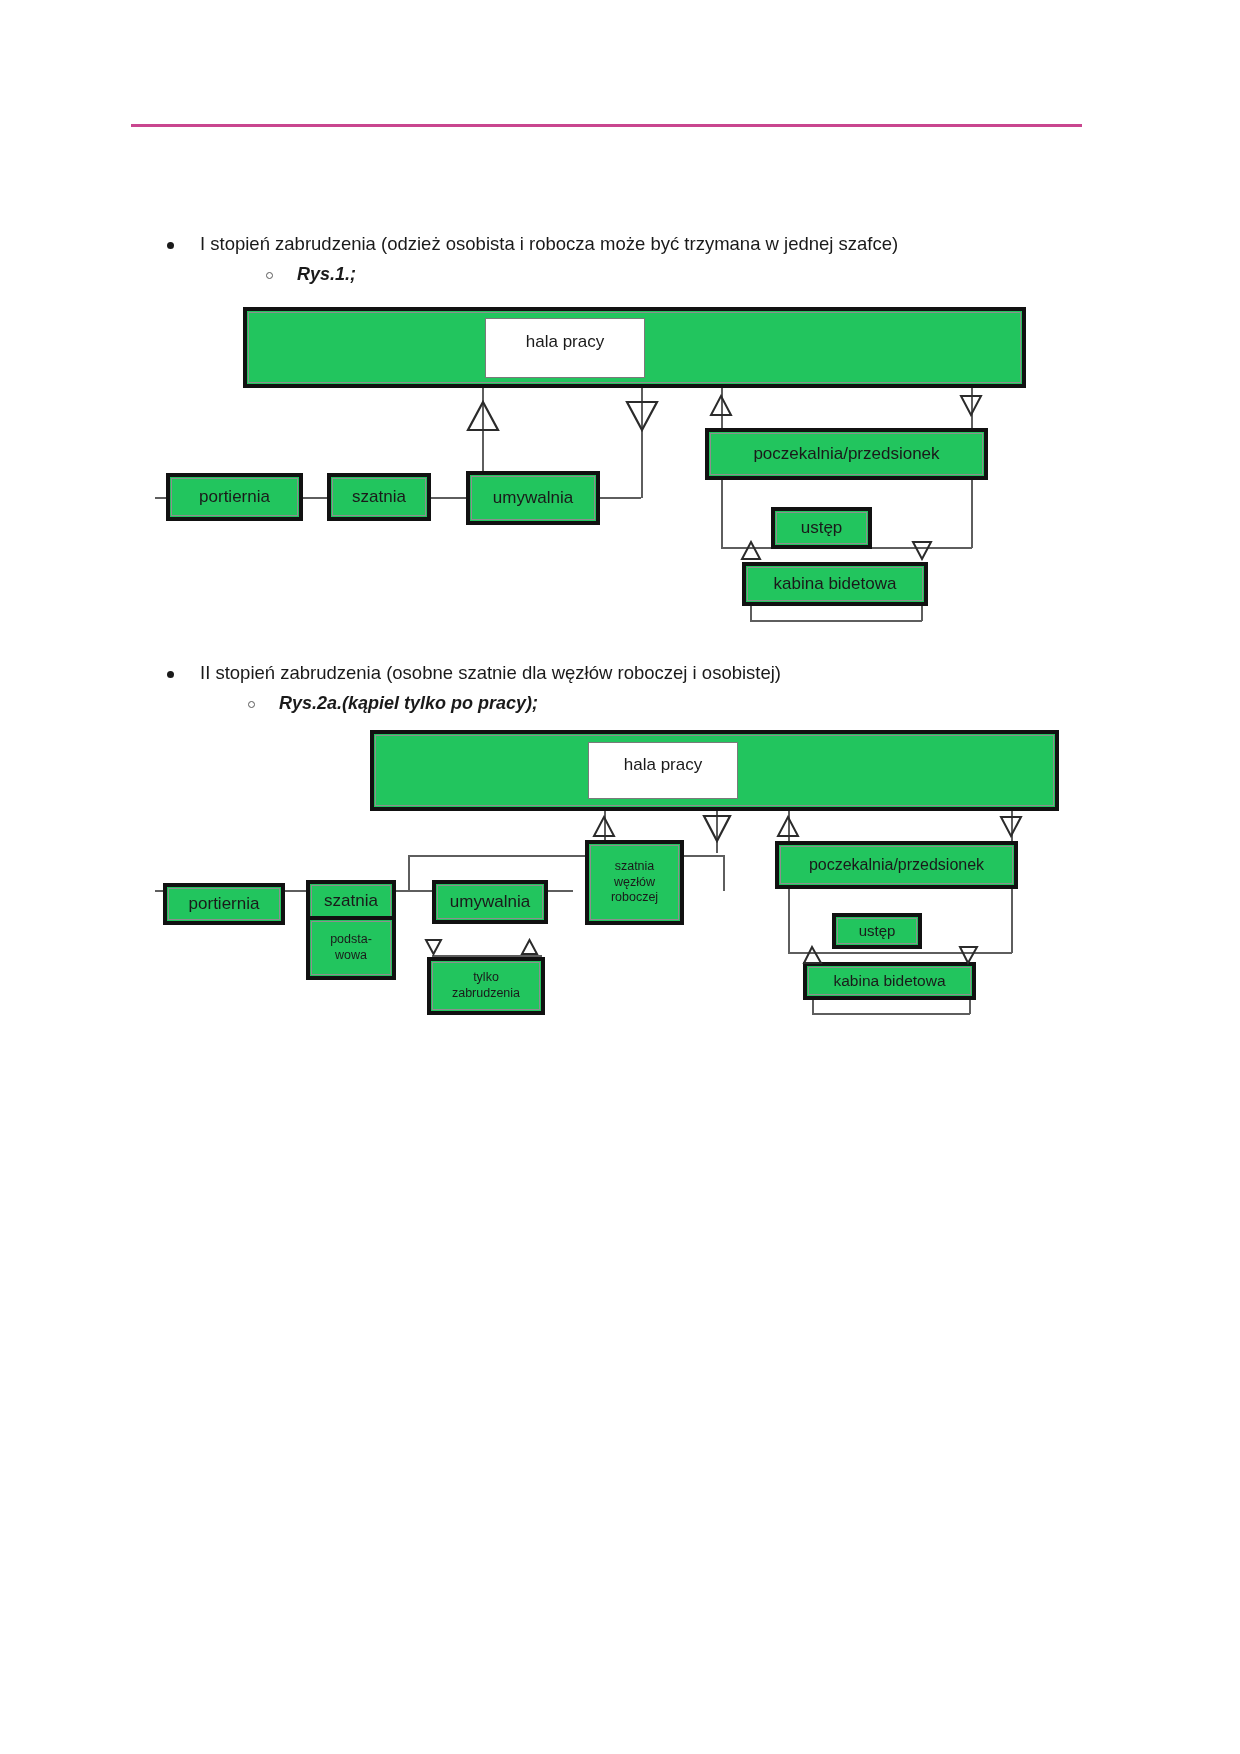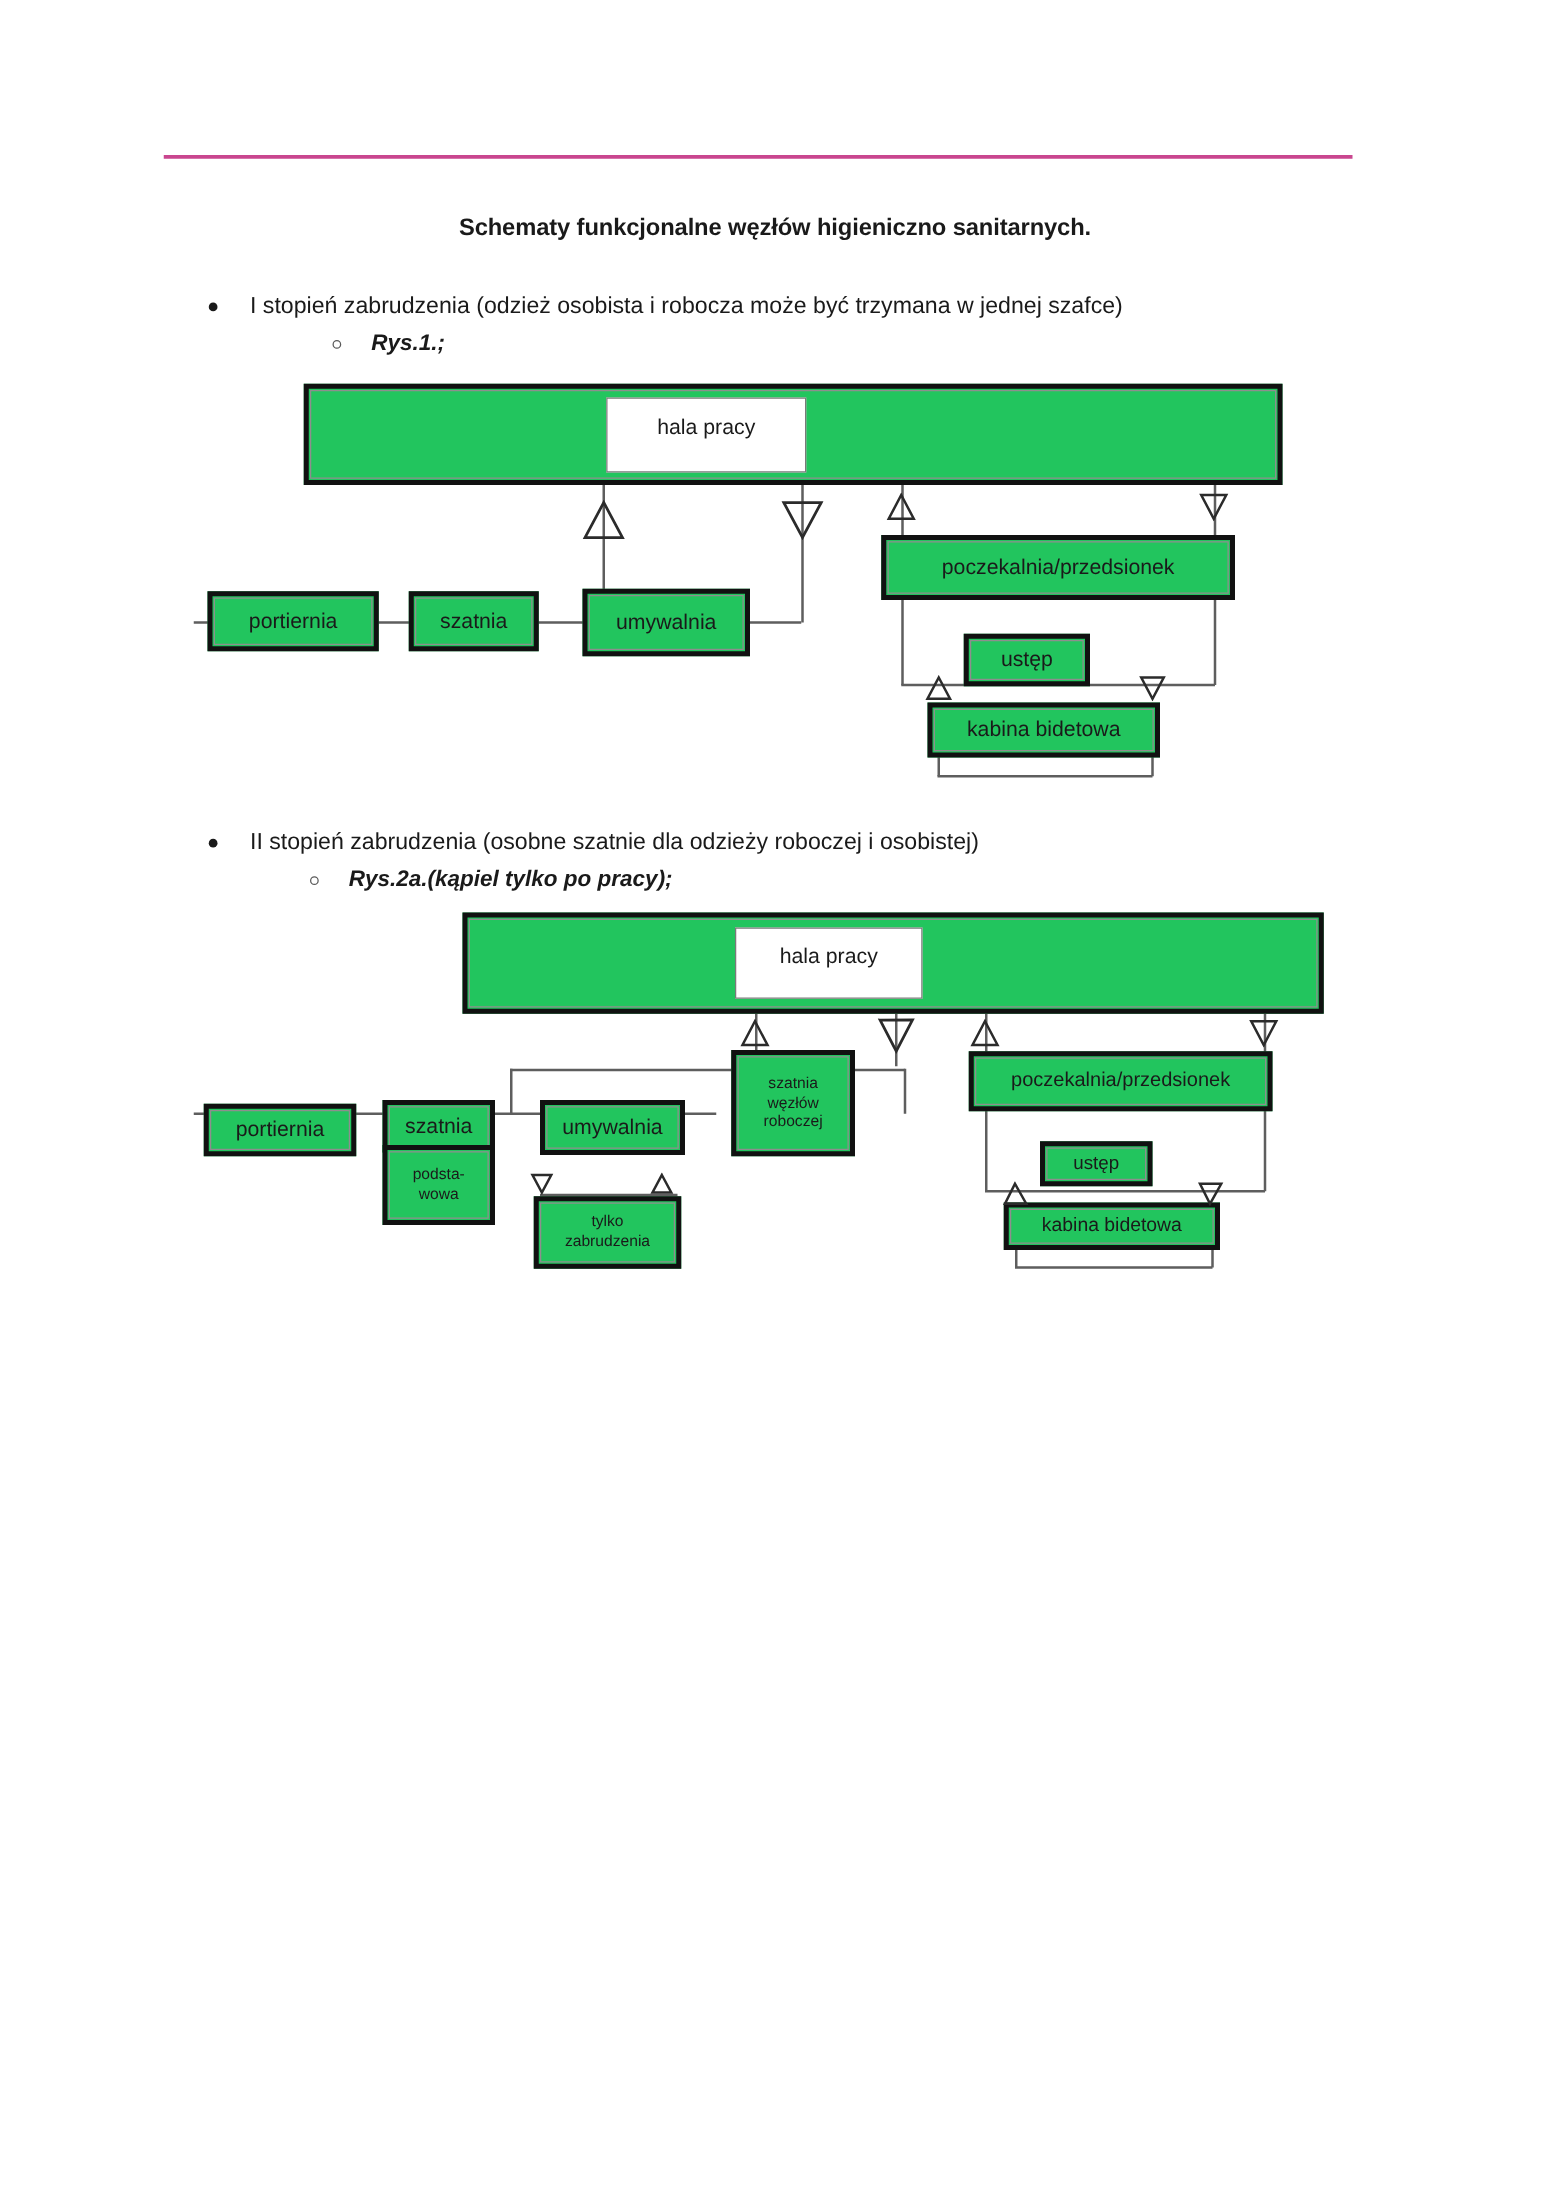--- a/index.html
+++ b/index.html
@@ -126,21 +126,20 @@
   }
   .tri svg { display: block; }
 </style>
 </head>
 <body>
 
 <div class="page">
 
   <div class="top-rule"></div>
 
-  <div class="doc-title">Schematy funkcjonalne węzłów higieniczno sanitarnych.</div>
 
   <div class="bullet-l1" style="left:200px; top:233px;">
     <span class="dot"></span>
     <span>I stopień zabrudzenia (odzież osobista i robocza może być trzymana w jednej szafce)</span>
   </div>
   <div class="bullet-l2" style="left:297px; top:264px;">
     <span class="circ"></span>
     <span>Rys.1.;</span>
   </div>
 
@@ -220,21 +219,21 @@
       <div class="label">ustęp</div>
     </div>
     <div class="room" style="left:742px; top:562px; width:186px; height:44px;">
       <div class="inner"></div>
       <div class="label">kabina bidetowa</div>
     </div>
   </div>
 
   <div class="bullet-l1" style="left:200px; top:662px;">
     <span class="dot"></span>
-    <span>II stopień zabrudzenia (osobne szatnie dla odzieży roboczej i osobistej)</span>
+    <span>II stopień zabrudzenia (osobne szatnie dla węzłów roboczej i osobistej)</span>
   </div>
   <div class="bullet-l2" style="left:279px; top:693px;">
     <span class="circ"></span>
     <span>Rys.2a.(kąpiel tylko po pracy);</span>
   </div>
 
   <div class="diagram" style="left:0; top:0; width:1240px; height:1754px;">
 
     <div class="conn h" style="left:155px; top:890px; width:418px;"></div>
 

